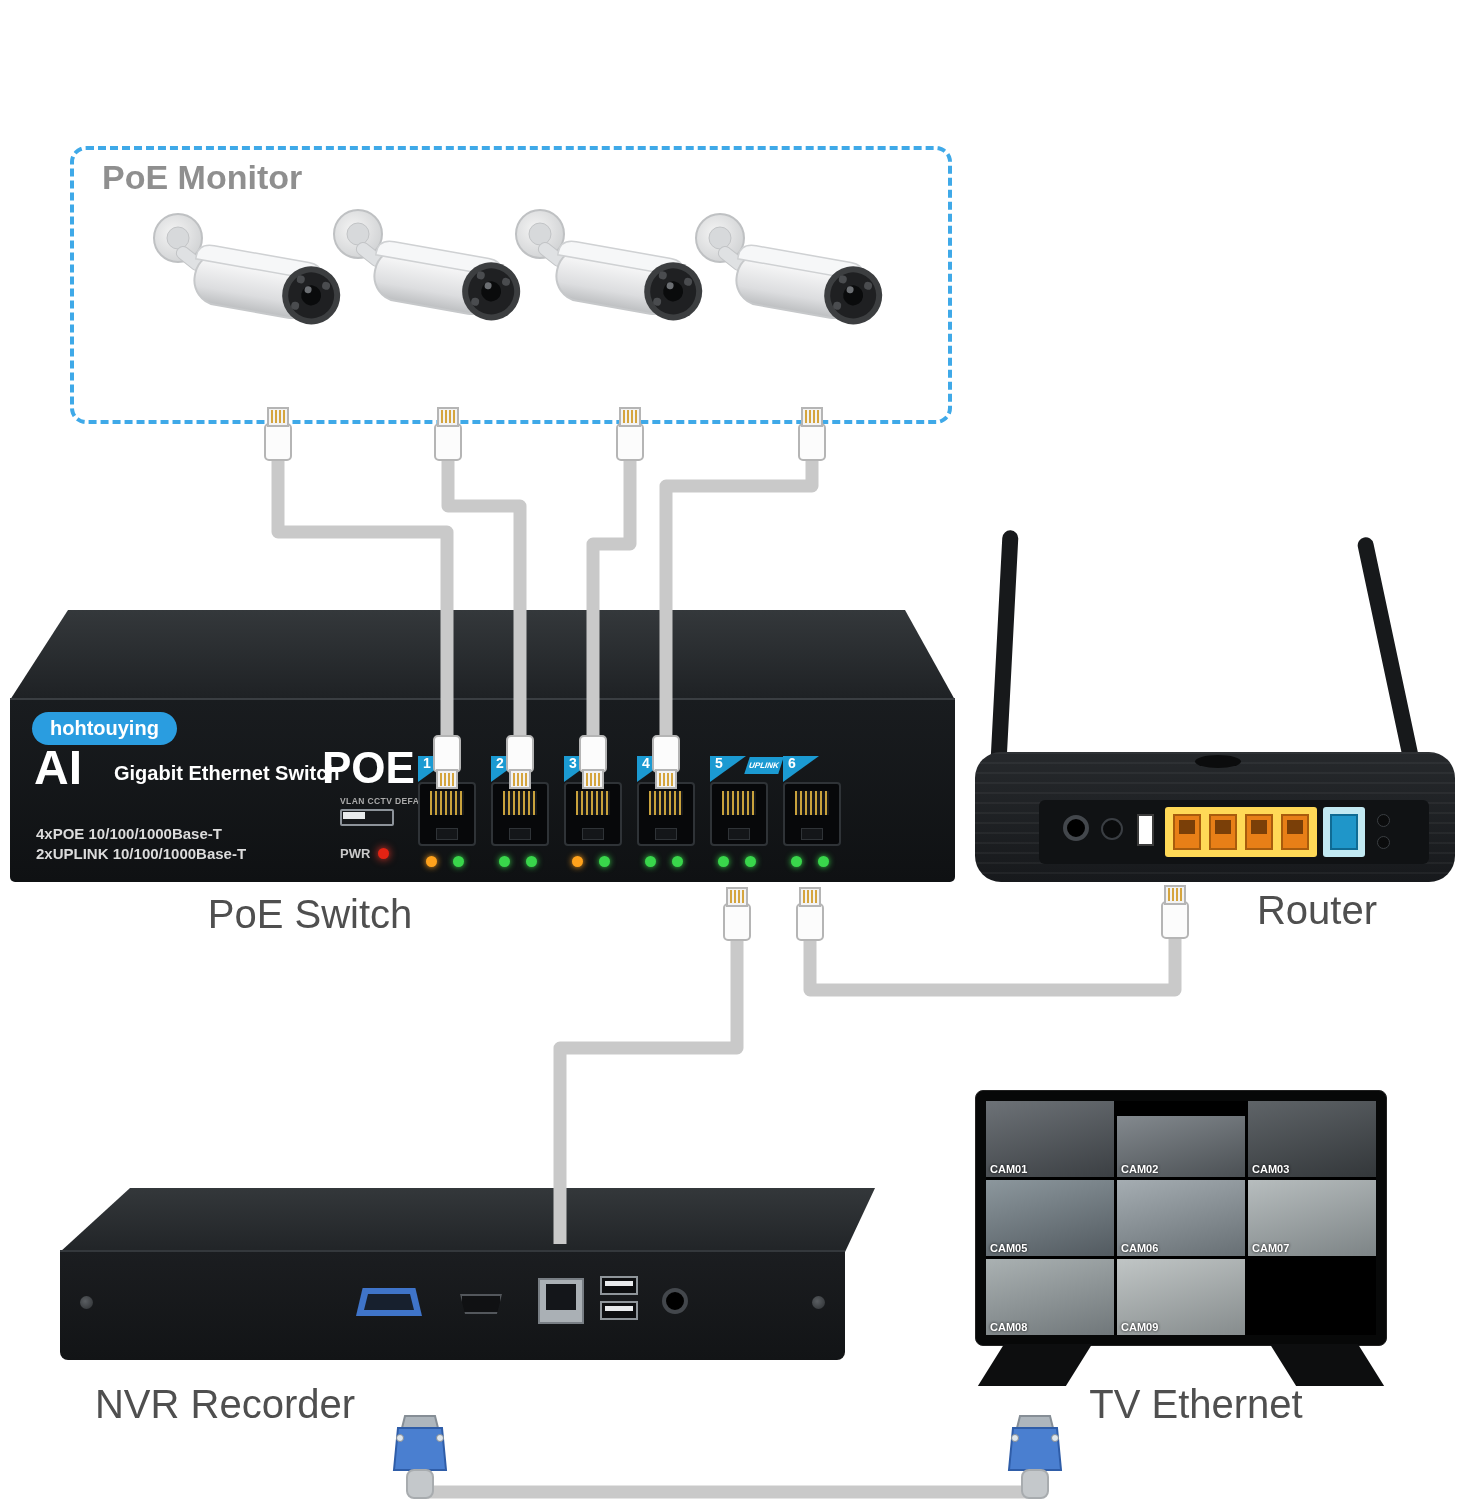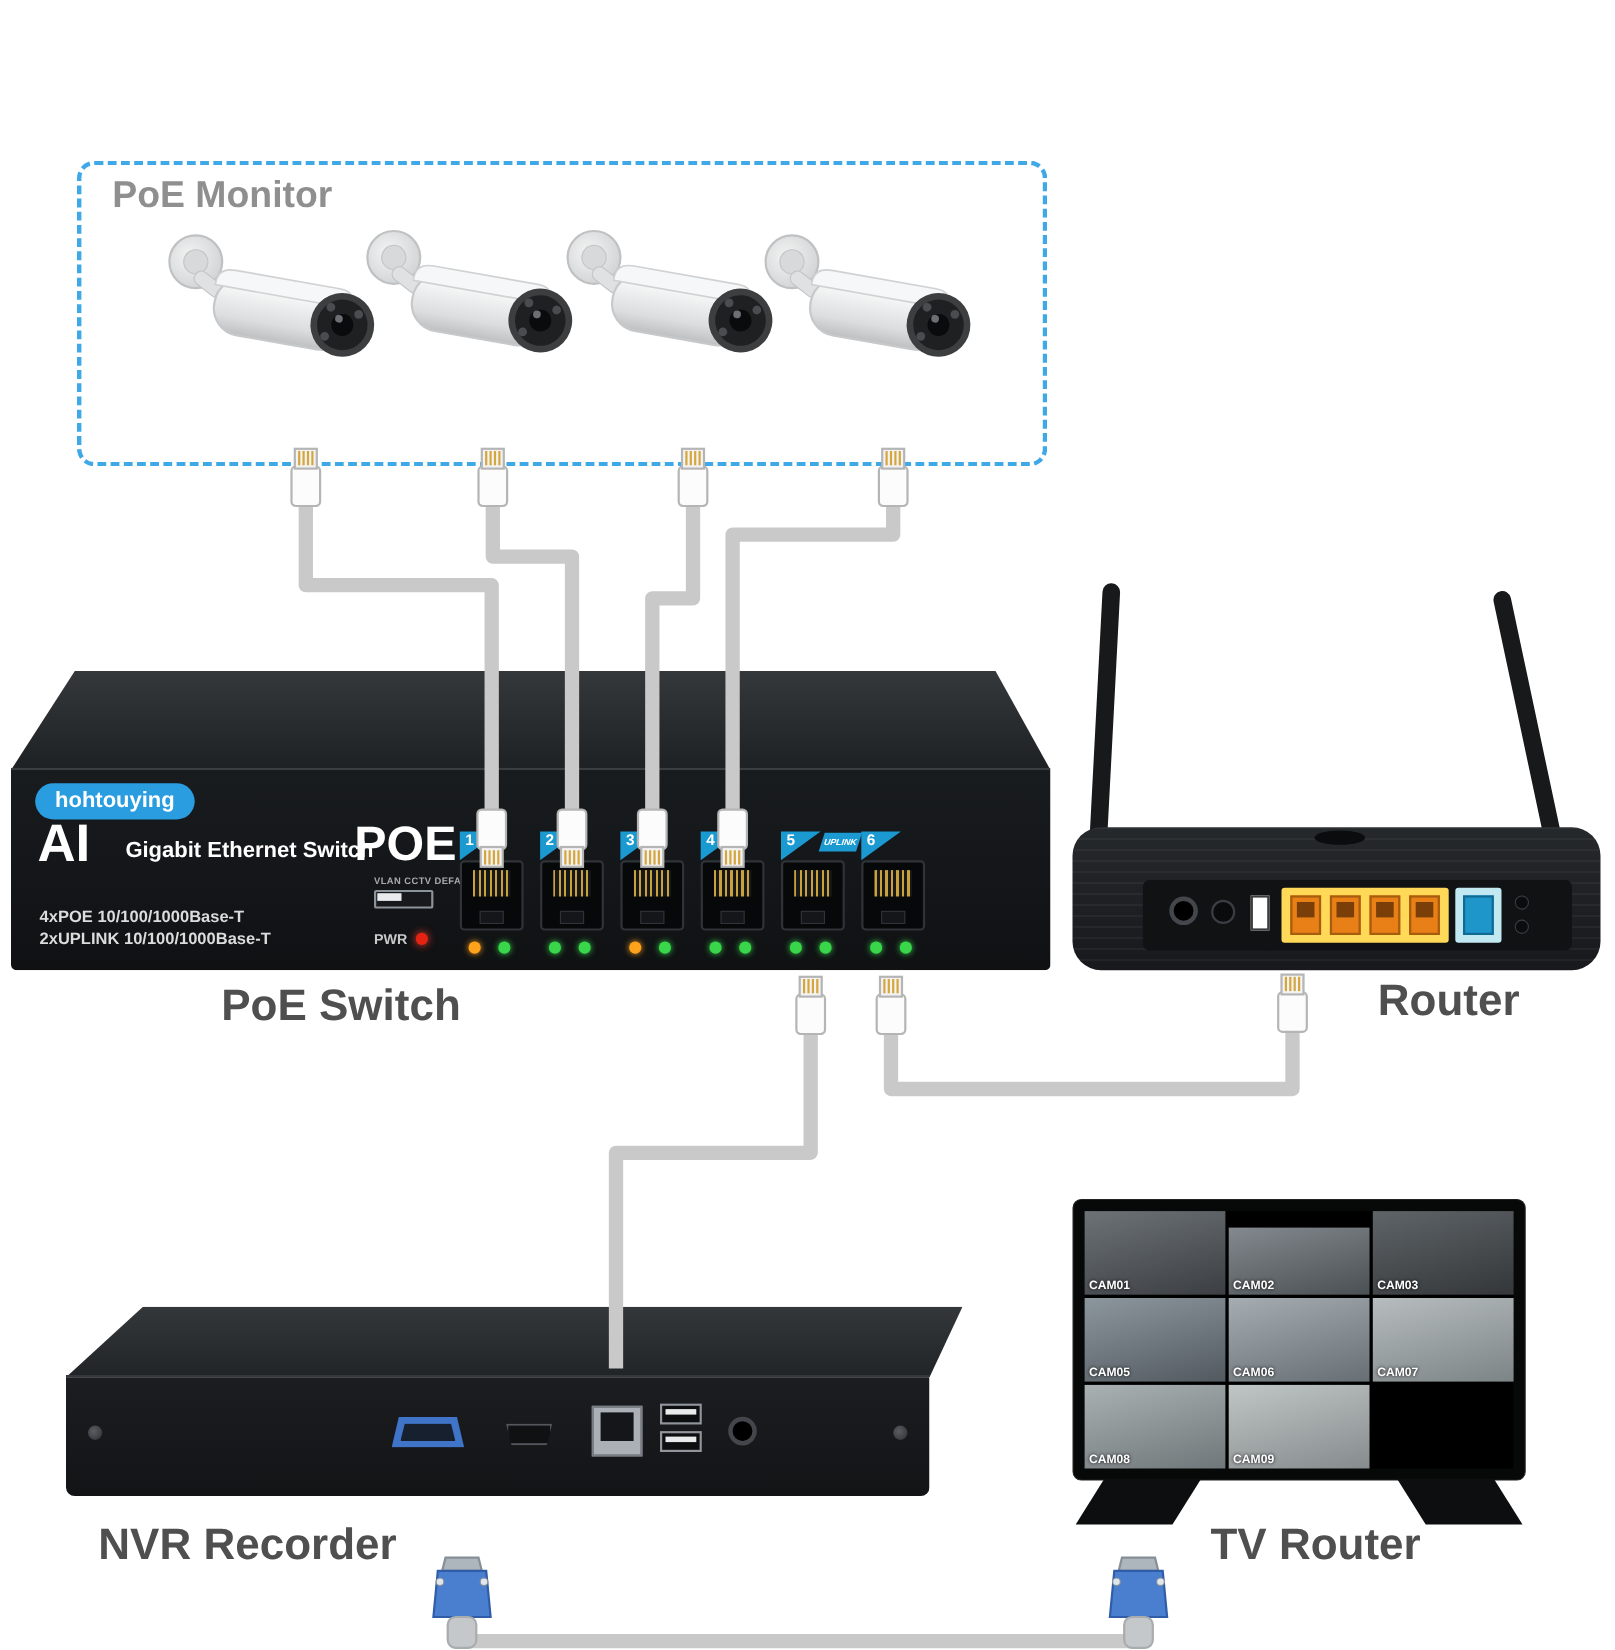--- a/index.html
+++ b/index.html
@@ -126,21 +126,21 @@
   .t5{background:linear-gradient(165deg,#8c979d,#525a60);}
   .t6{background:linear-gradient(165deg,#a5adb2,#676f74);}
   .t7{background:linear-gradient(165deg,#b7bdbe,#7d8486);}
   .t8{background:linear-gradient(165deg,#aab1b2,#70777a);}
   .t9{background:linear-gradient(165deg,#c0c5c5,#868c8d);}
   .foot{position:absolute;top:254px;width:88px;height:42px;background:#0d0e0f;}
   .foot.l{left:16px;transform:skewX(-32deg);}
   .foot.r{right:19px;transform:skewX(32deg);}
 
   
-  .caption{position:absolute;font-size:40px;font-weight:700;color:#4f4f4f;text-align:center;z-index:5;}
+  .caption{position:absolute;font-size:40px;font-weight:400;color:#4f4f4f;text-align:center;z-index:5;}
   .cap-switch{left:160px;top:892px;width:300px;}
   .cap-router{left:1212px;top:888px;width:210px;}
   .cap-nvr{left:70px;top:1382px;width:310px;}
   .cap-tv{left:1046px;top:1382px;width:300px;}
 </style>
 </head>
 <body>
 
 <div class="canvas">
 
@@ -337,21 +337,21 @@
             <span>CAM08</span>
           </div>
         <div class="tile t9">
             <span>CAM09</span>
           </div>
       </div>
     </div>
     <div class="foot l"></div>
     <div class="foot r"></div>
   </div>
-  <div class="caption cap-tv">TV Router</div>
+  <div class="caption cap-tv">TV Ethernet</div>
 
   <svg class="cables" viewBox="0 0 1468 1500">
     <defs>
       <g id="plug">
         <rect x="-13" y="-52" width="26" height="36" rx="4" fill="#fcfcfc" stroke="#b5b5b5" stroke-width="2"></rect>
         <rect x="-10" y="-18" width="20" height="18" fill="#f3f3f3" stroke="#b5b5b5" stroke-width="2"></rect>
         <g stroke="#d5a53e" stroke-width="2">
           <line x1="-6" y1="-15" x2="-6" y2="-2"></line>
           <line x1="-2" y1="-15" x2="-2" y2="-2"></line>
           <line x1="2" y1="-15" x2="2" y2="-2"></line>

